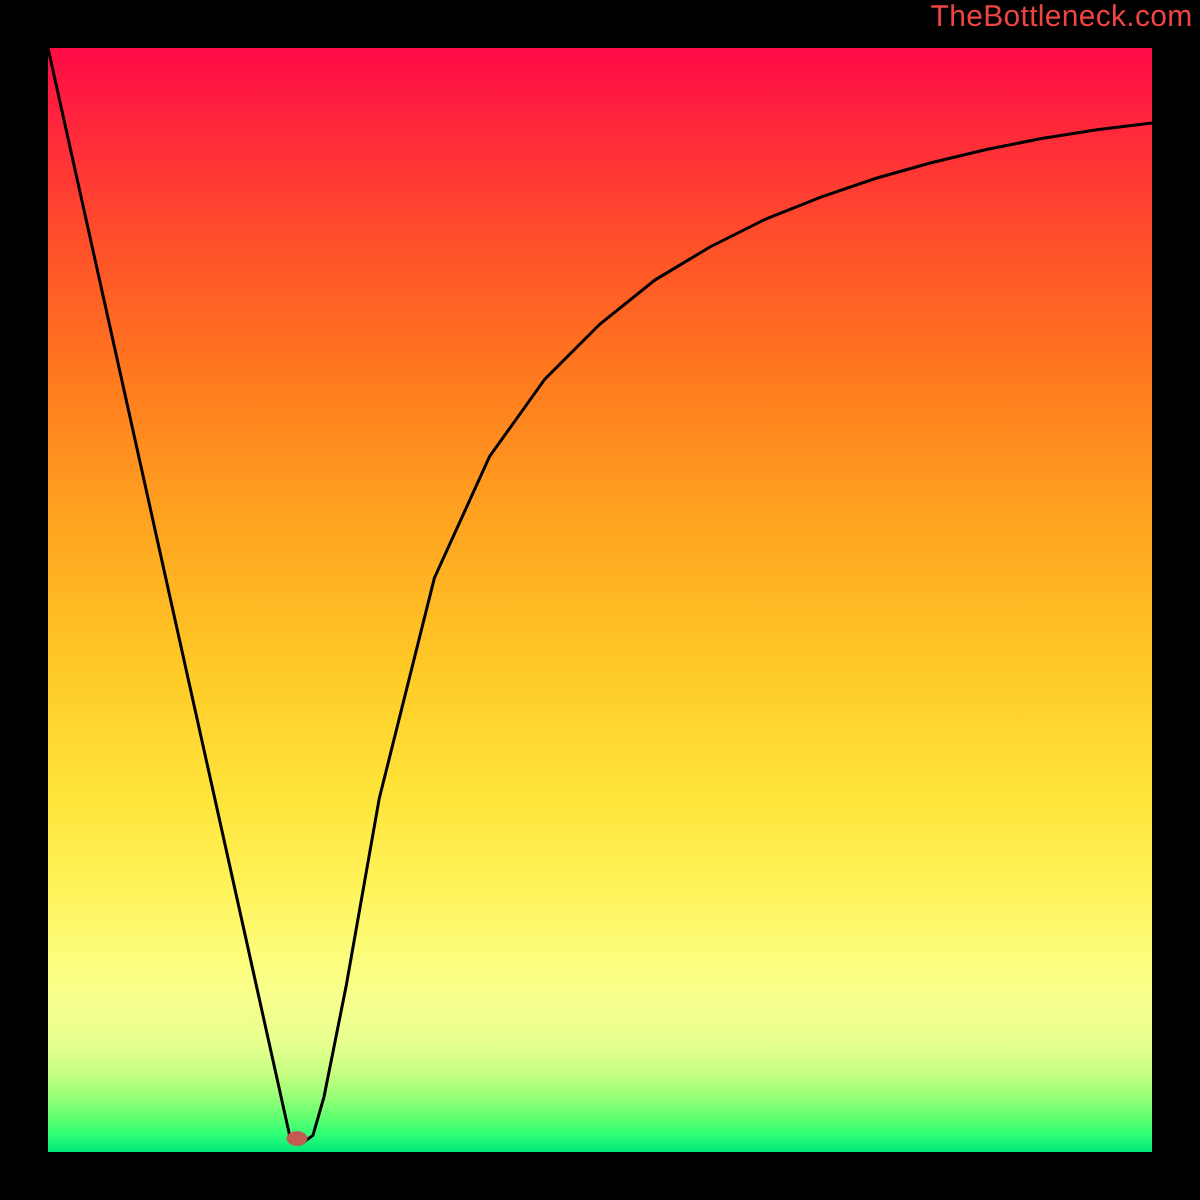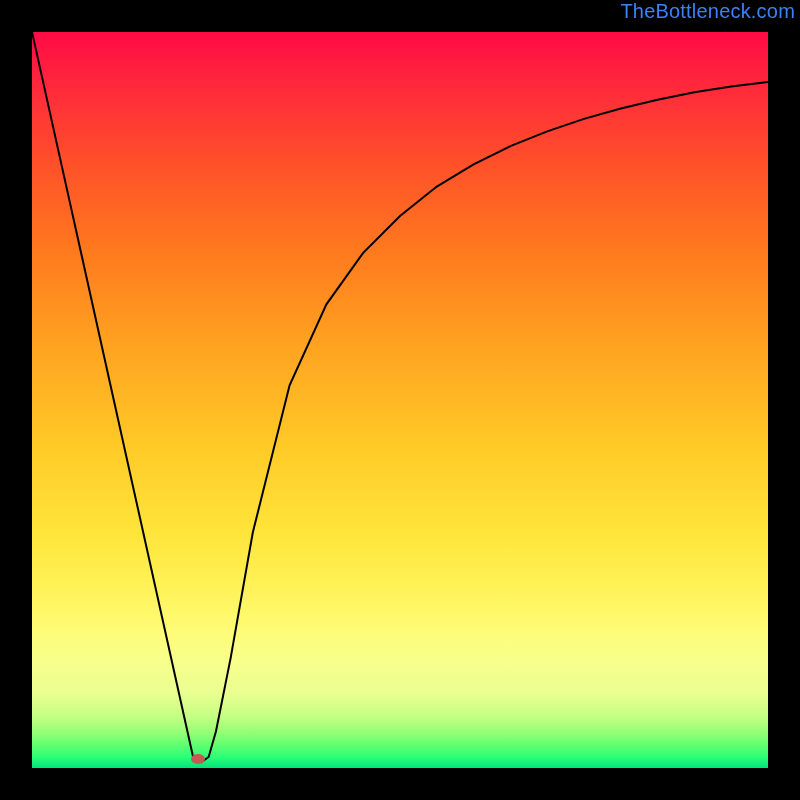--- a/index.html
+++ b/index.html
@@ -69,21 +69,21 @@
     width: 14px;
     height: 10px;
     background: #c45a52;
     border-radius: 50%;
     transform: translate(-50%, -50%);
   }
   .watermark {
     position: absolute;
     top: 0;
     right: 5px;
-    color: #3b82f6;
+    color: #ef4444;
     font-size: 20px;
     font-family: Arial, sans-serif;
     letter-spacing: 0.2px;
     font-weight: 500;
     user-select: none;
   }
 </style>
 </head>
 <body>
 

